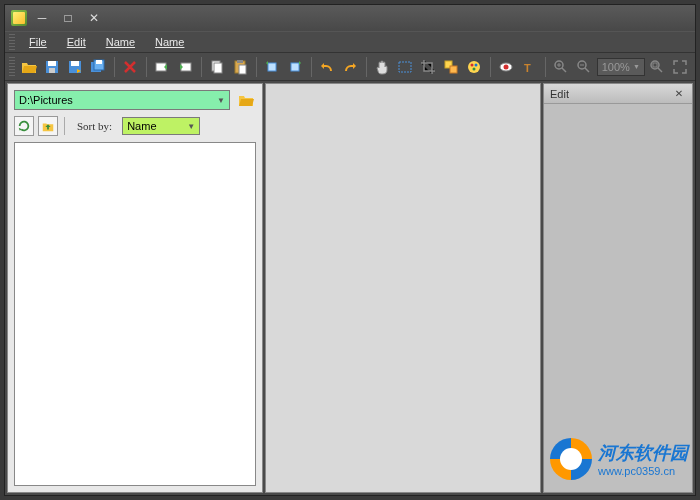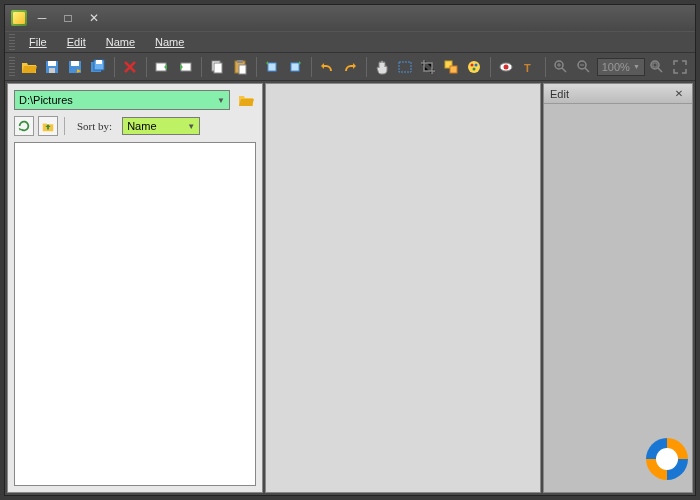--- a/index.html
+++ b/index.html
@@ -274,13 +274,17 @@
         <span>Edit</span>
         <span class="close">✕</span>
       </div>
       <div class="right-body"></div>
     </div>
   </div>
 </div>
 
 <div class="watermark">
   <div class="wm-logo"></div>
+  <div class="wm-text">
+    <div class="wm-cn">河东软件园</div>
+    <div class="wm-url">www.pc0359.cn</div>
+  </div>
 </div>
 
 </body></html>

